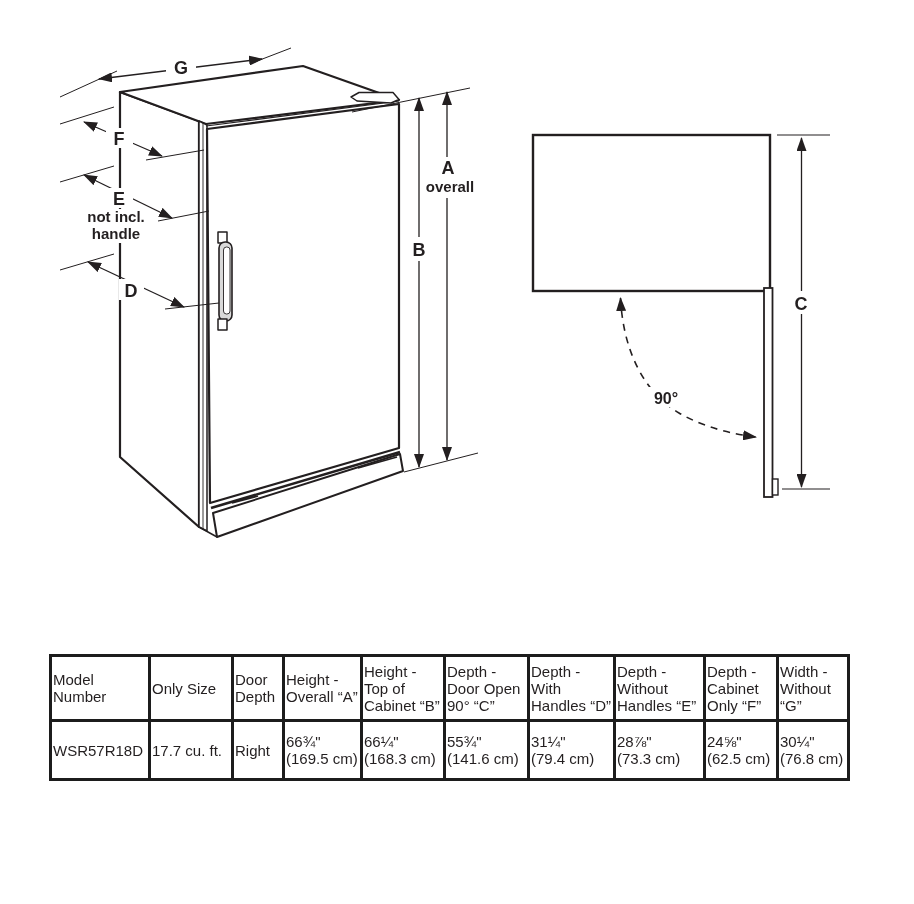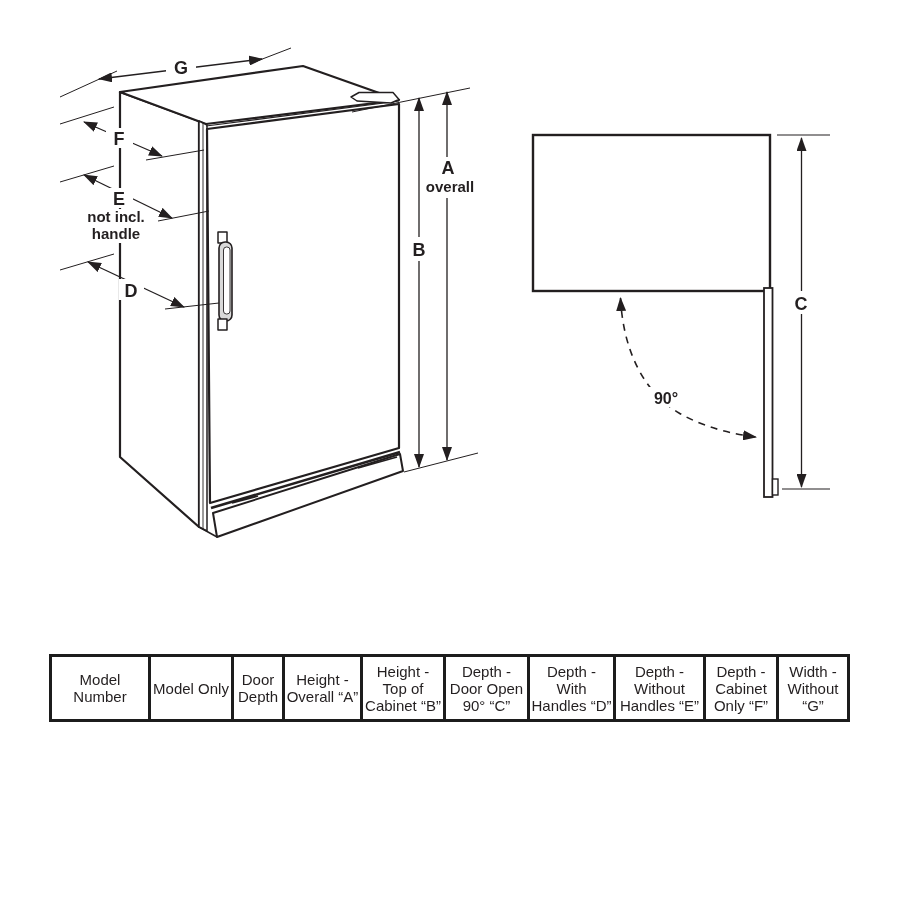--- a/index.html
+++ b/index.html
@@ -24,21 +24,21 @@
     position:absolute;left:49px;top:654px;
     width:798px;
     border-collapse:collapse;
     table-layout:fixed;
     background:#ffffff;
   }
   table.spec th,table.spec td{
     border:3px solid #1c1c1c;
     font-size:15px;line-height:17px;
     font-weight:normal;
-    text-align:center;vertical-align:middle;
+    text-align:left;vertical-align:middle;
     padding:3px 1px;
     white-space:pre-line;
     color:#231f20;
     overflow:hidden;
   }
   tr.hdr th{height:56px;}
   tr.r1 td{height:49px;}
   tr.r2 td{height:50px;}
 </style>
 </head>
@@ -155,21 +155,21 @@
         <col style="width:84px">
       <col style="width:86px">
         <col style="width:90px">
         <col style="width:73px">
       <col style="width:71px">
     </colgroup>
     <tbody>
         <tr class="hdr">
       <th>Model
 Number</th>
-      <th>Model Only</th>
+      <th>Only Size</th>
       <th>Door
 Depth</th>
       <th>Height -
 Overall “A”</th>
       <th>Height -
 Top of
 Cabinet “B”</th>
       <th>Depth -
 Door Open
 90° “C”</th>
@@ -179,16 +179,35 @@
       <th>Depth -
 Without
 Handles “E”</th>
       <th>Depth -
 Cabinet
 Only “F”</th>
       <th>Width -
 Without
 “G”</th>
     </tr>
+    <tr class="r2">
+      <td>WSR57R18D</td>
+      <td>17.7 cu. ft.</td>
+      <td>Right</td>
+      <td>66¾"
+(169.5 cm)</td>
+      <td>66¼"
+(168.3 cm)</td>
+      <td>55¾"
+(141.6 cm)</td>
+      <td>31¼"
+(79.4 cm)</td>
+      <td>28⅞"
+(73.3 cm)</td>
+      <td>24⅝"
+(62.5 cm)</td>
+      <td>30¼"
+(76.8 cm)</td>
+    </tr>
   </tbody>
     </table>
 
 </div>
 
 </body></html>

